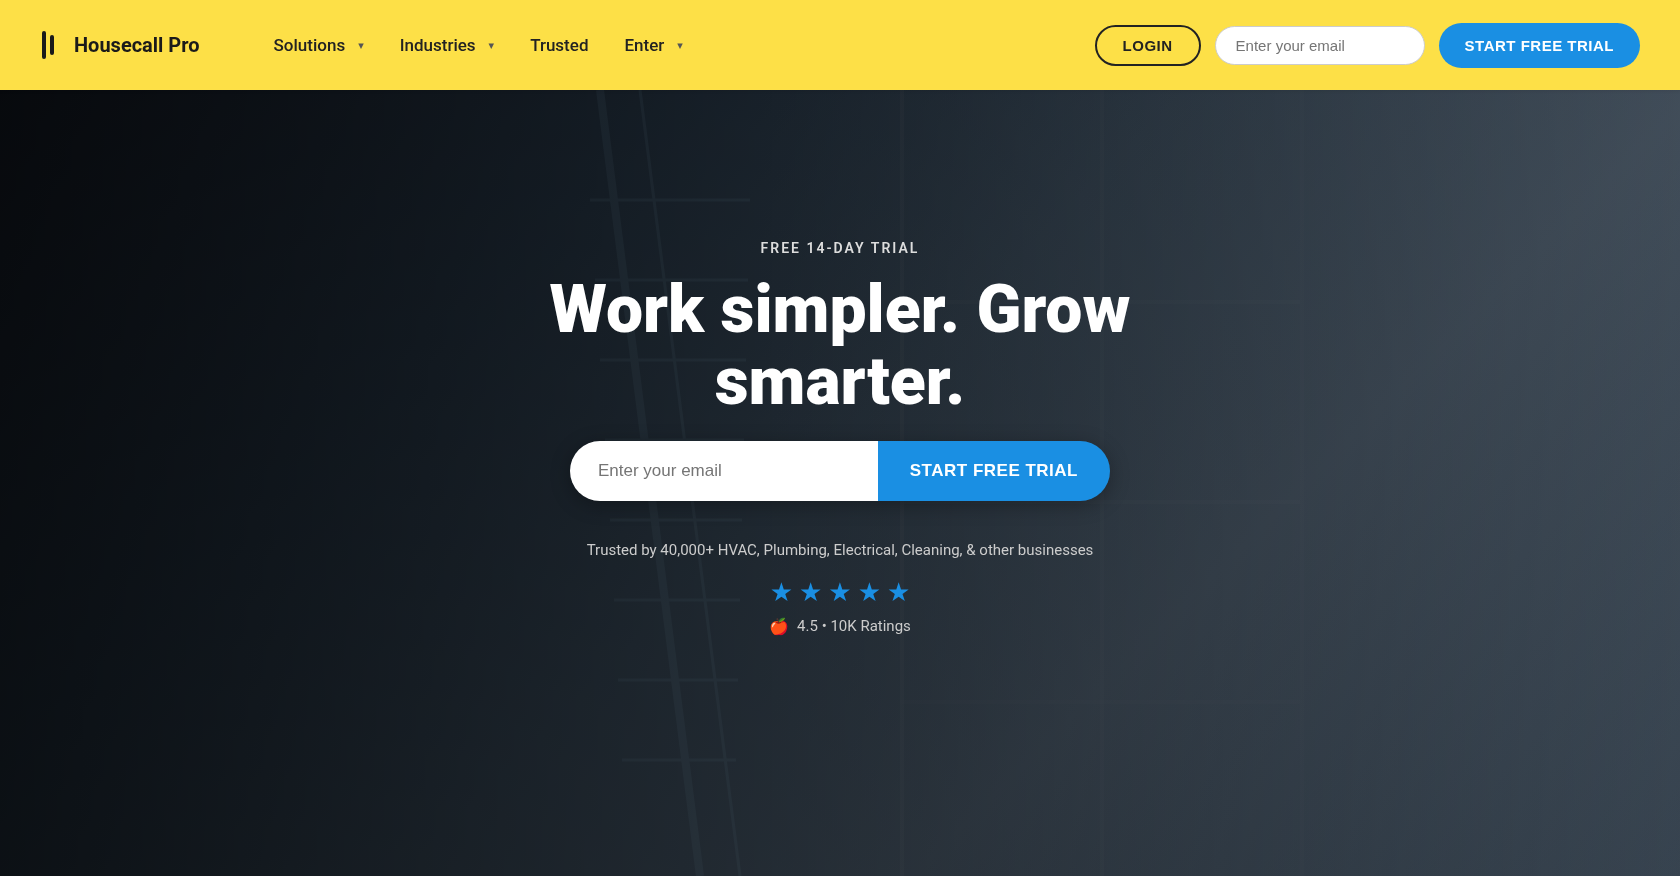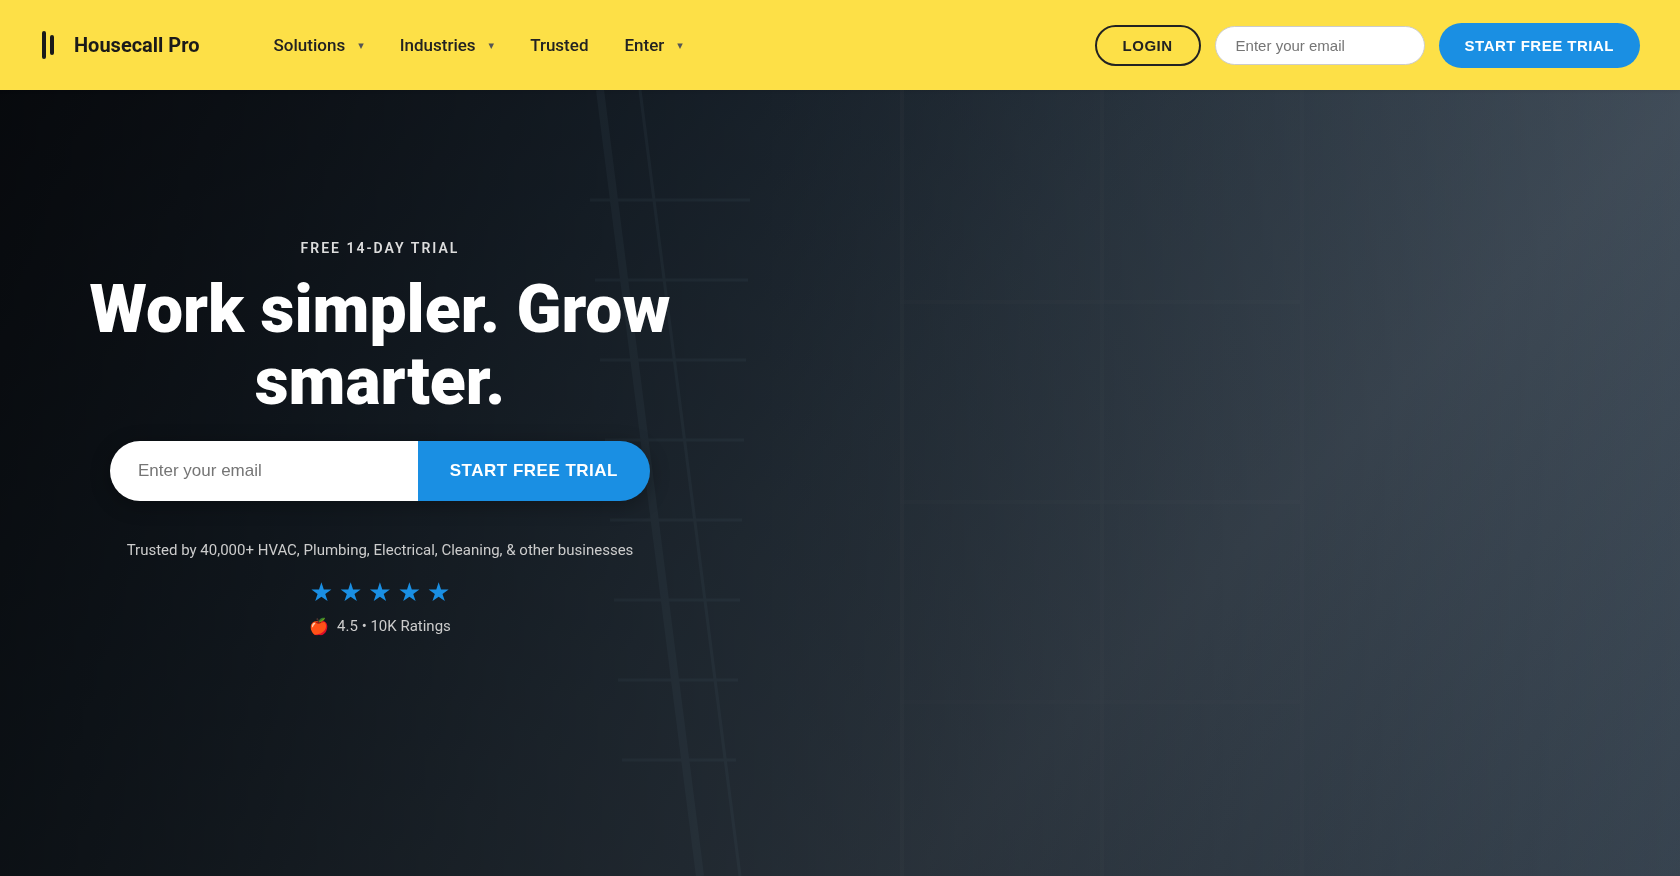--- a/index.html
+++ b/index.html
@@ -97,21 +97,21 @@
       white-space: nowrap;
     }
 
     
     .hero {
       position: absolute;
       top: 0; left: 0; right: 0; bottom: 0;
       background: linear-gradient(to right, rgba(0,0,0,0.75) 0%, rgba(0,0,0,0.45) 55%, rgba(0,0,0,0.15) 100%);
       display: flex;
       flex-direction: column;
-      align-items: flex-start;
+      align-items: center;
       justify-content: center;
     }
     .hero-bg {
       position: absolute;
       top: 0; left: 0; right: 0; bottom: 0;
       background: #2a3a4a;
       z-index: -1;
       
       background: linear-gradient(135deg, #1a2230 0%, #2c3e50 30%, #3d4f60 50%, #4a5a6a 70%, #3a4a5a 100%);
     }

